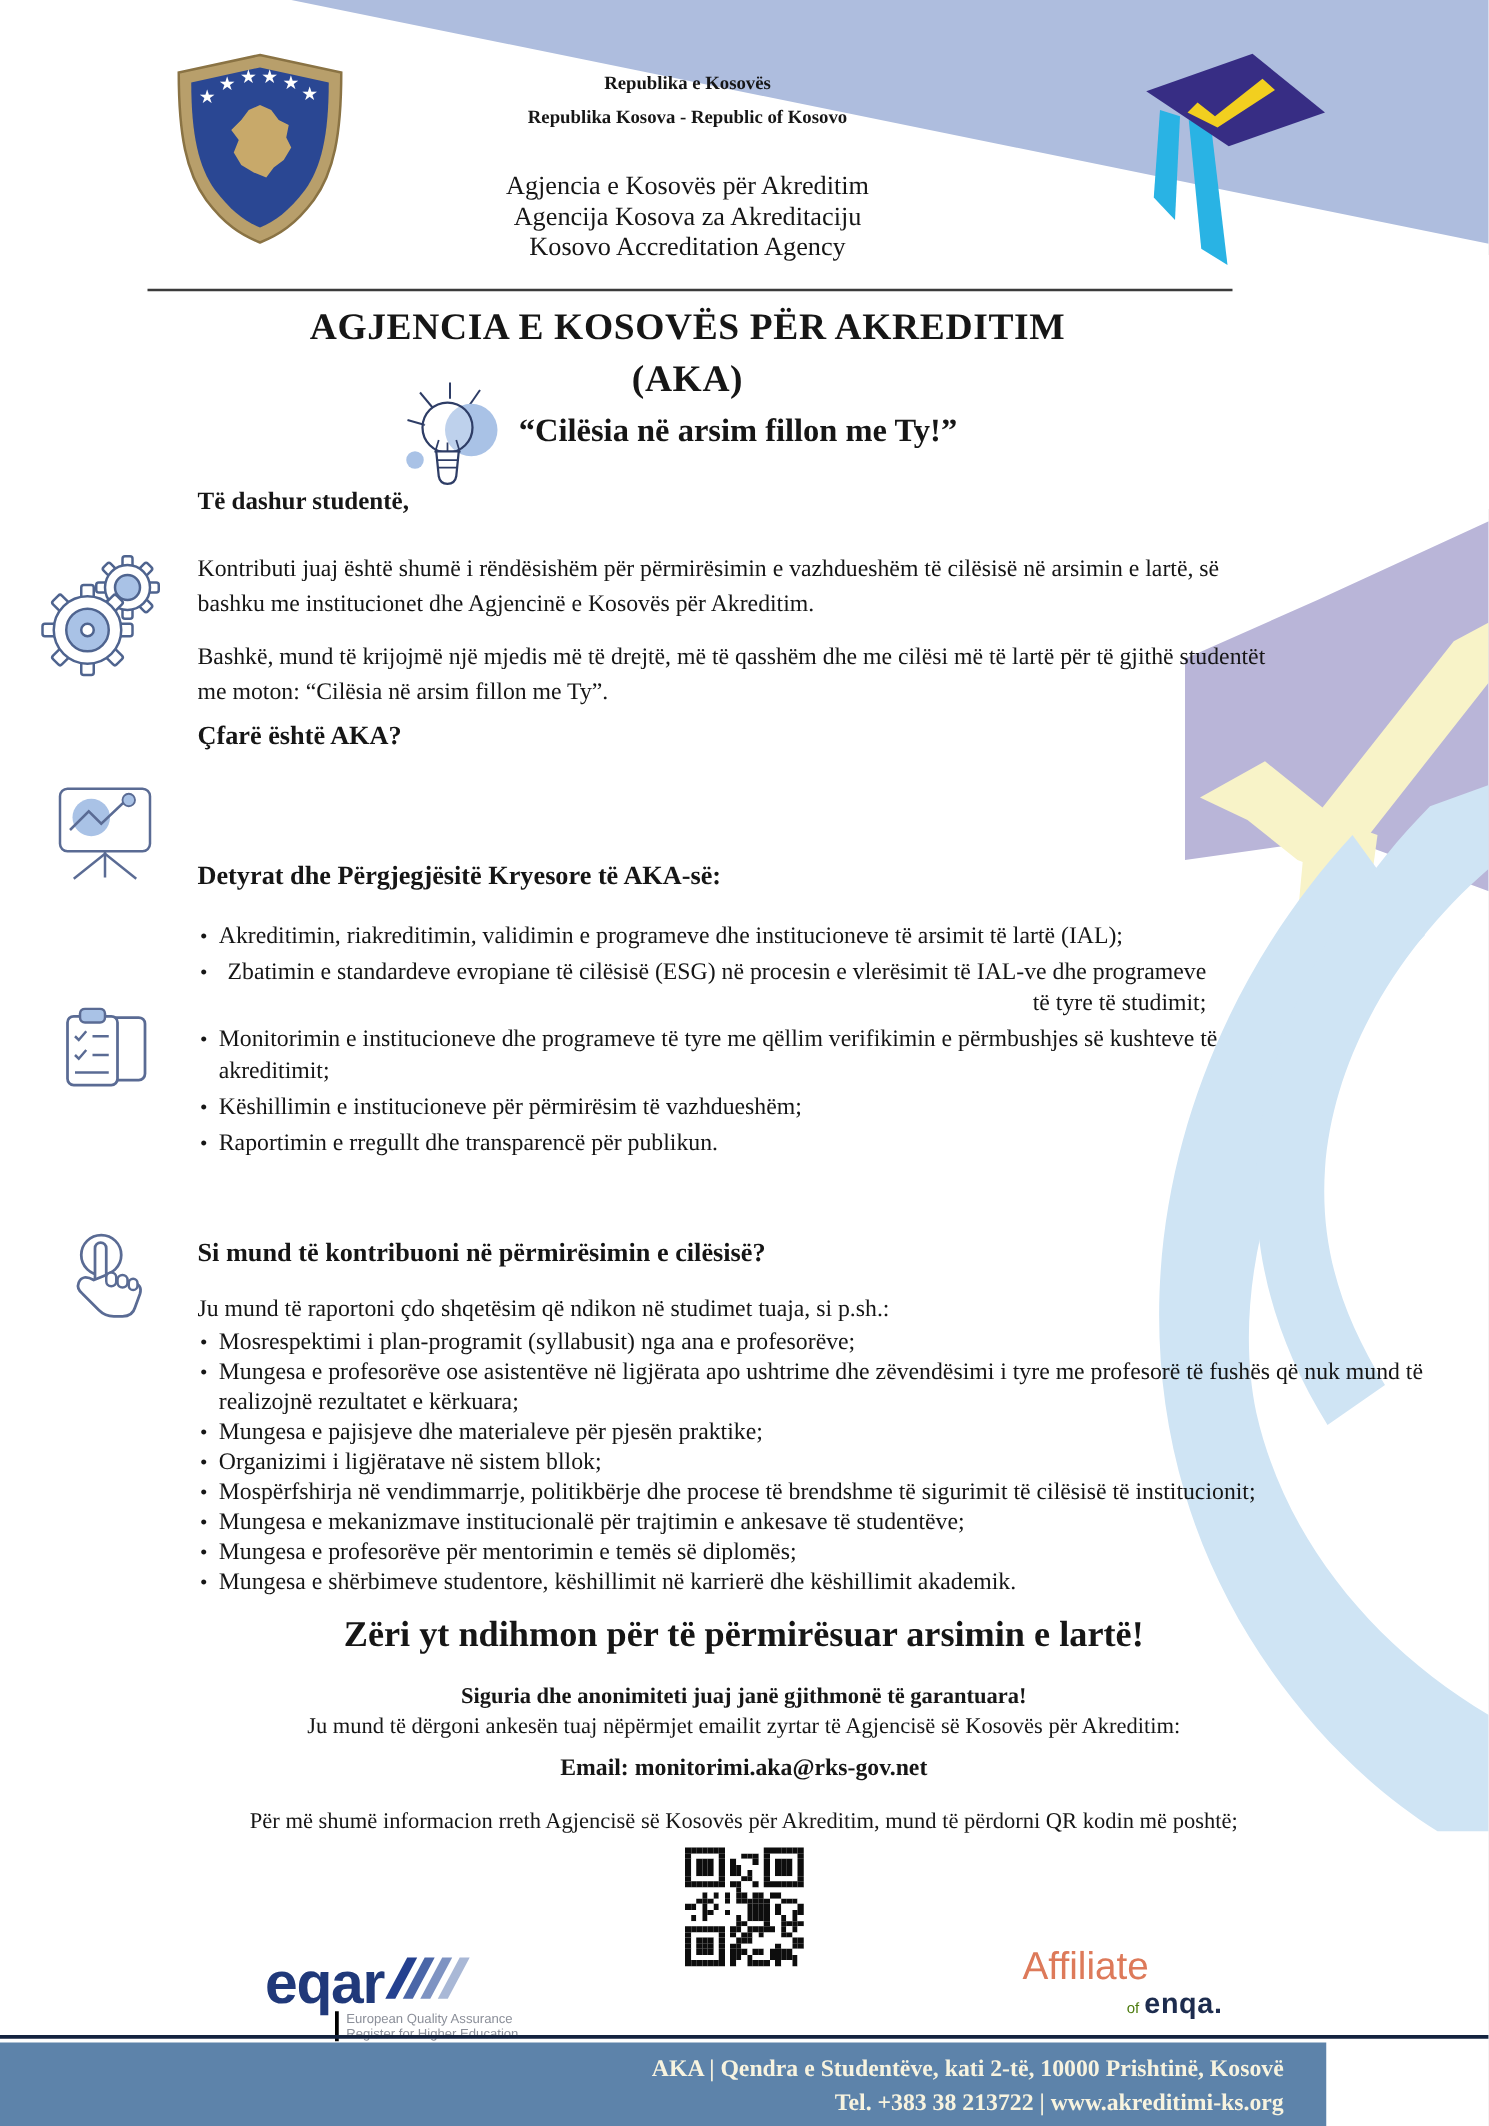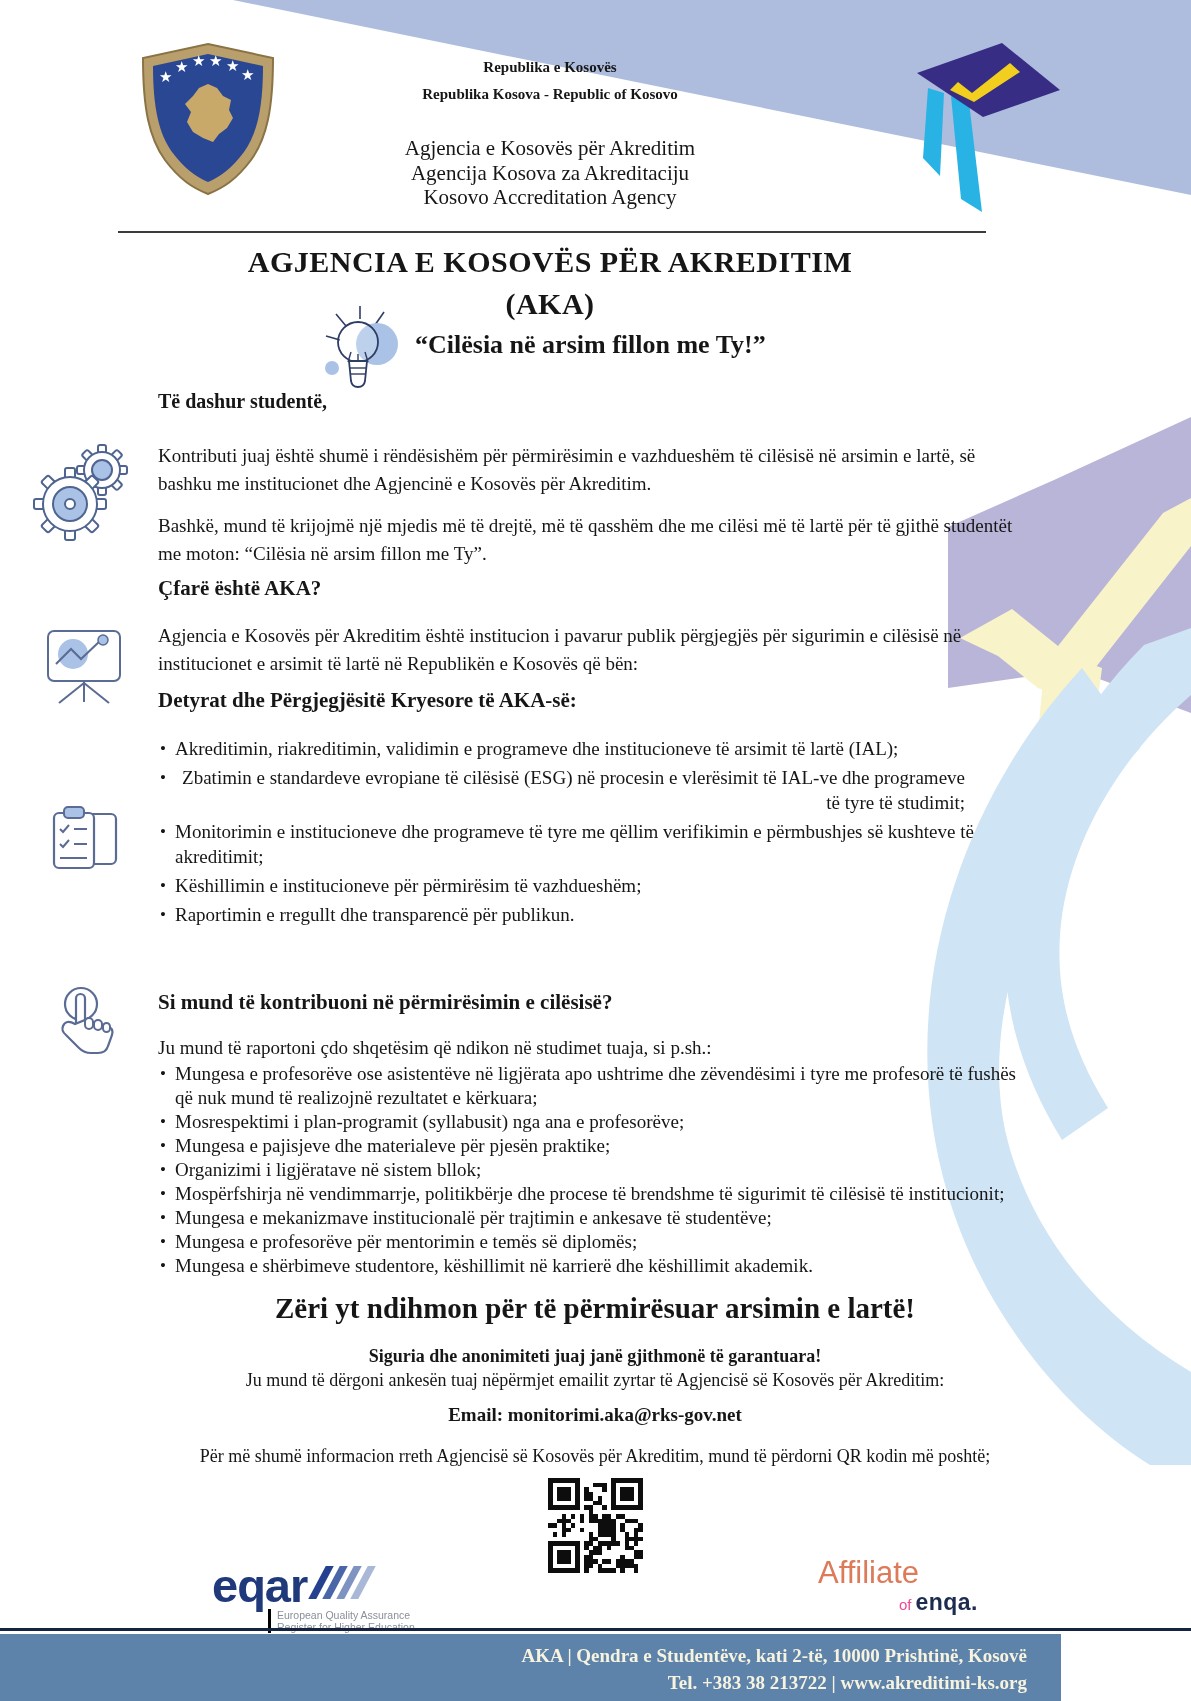--- a/index.html
+++ b/index.html
@@ -40,21 +40,21 @@
   
   .eqar-word{font-family:"Liberation Sans",sans-serif;font-weight:bold;font-size:47px;
       color:#20397a;letter-spacing:-1px;line-height:40px;}
   .eqar-slashes{display:inline-flex;gap:6px;margin-left:10px;}
   .eqar-slash{width:8px;height:33px;transform:skewX(-28deg);}
   .eqar-tag{font-family:"Liberation Sans",sans-serif;font-size:10.5px;line-height:12px;color:#8b8f99;
       border-left:3px solid #000000;padding-left:6px;margin-top:3px;}
   
   .affiliate{font-family:"Liberation Sans",sans-serif;font-size:31px;color:#dd7a5a;line-height:30px;}
   .enqa-line{font-family:"Liberation Sans",sans-serif;text-align:right;margin-top:1px;}
-  .enqa-of{font-size:15px;color:#ec4899;margin-right:4px;}
+  .enqa-of{font-size:12px;color:#4d7c0f;margin-right:4px;}
   .enqa-name{font-size:23px;font-weight:bold;color:#1d2c4e;letter-spacing:.5px;}
   
   .footer-rule{background:#14233f;height:3px;}
   .footer-band{background:#5d83aa;}
   .footer-text{font-weight:bold;font-size:19px;line-height:27px;color:#f7f3df;text-align:right;padding:8px 34px 0 0;}
 </style>
 </head>
 <body>
 
 <div id="page" data-name="flyer-page">
@@ -195,39 +195,38 @@
   </svg>
 
   <div class="abs z1 h2" style="left:158px;top:390px;font-size:20px;" data-name="greeting-heading">Të dashur studentë,</div>
 
   <div class="abs z1 body-text" style="left:158px;top:442px;width:875px;" data-name="intro-paragraph-1">Kontributi juaj është shumë i rëndësishëm për përmirësimin e vazhdueshëm të cilësisë në arsimin e lartë, së bashku me institucionet dhe Agjencinë e Kosovës për Akreditim.</div>
 
   <div class="abs z1 body-text" style="left:158px;top:512px;width:875px;" data-name="intro-paragraph-2">Bashkë, mund të krijojmë një mjedis më të drejtë, më të qasshëm dhe me cilësi më të lartë për të gjithë studentët me moton: “Cilësia në arsim fillon me Ty”.</div>
 
   <div class="abs z1 h2" style="left:158px;top:576px;" data-name="what-is-aka-heading">Çfarë është AKA?</div>
 
-  <div class="abs z1 body-text" style="left:158px;top:622px;width:875px;" data-name="what-is-aka-text">Agjencia e Kosovës për Akreditim është institucion i pavarur publik përgjegjës për sigurimin e cilësisë në institucionet e arsimit të lartë në Republikën e Kosovës që bën:</div>
 
   <div class="abs z1 h2" style="left:158px;top:688px;" data-name="duties-heading">Detyrat dhe Përgjegjësitë Kryesore të AKA-së:</div>
 
   <ul class="abs z1 plain duties" style="left:158px;top:736px;width:1010px;" data-name="duties-list">
     <li data-name="list-item">Akreditimin, riakreditimin, validimin e programeve dhe institucioneve të arsimit të lartë (IAL);</li>
     <li data-name="list-item">Zbatimin e standardeve evropiane të cilësisë (ESG) në procesin e vlerësimit të IAL-ve dhe programeve të tyre të studimit;</li>
     <li data-name="list-item">Monitorimin e institucioneve dhe programeve të tyre me qëllim verifikimin e përmbushjes së kushteve të akreditimit;</li>
     <li data-name="list-item">Këshillimin e institucioneve për përmirësim të vazhdueshëm;</li>
     <li data-name="list-item">Raportimin e rregullt dhe transparencë për publikun.</li>
   </ul>
 
   <div class="abs z1 h2" style="left:158px;top:990px;" data-name="contribute-heading">Si mund të kontribuoni në përmirësimin e cilësisë?</div>
 
   <div class="abs z1 body-text" style="left:158px;top:1036px;width:900px;line-height:24px;" data-name="contribute-intro">Ju mund të raportoni çdo shqetësim që ndikon në studimet tuaja, si p.sh.:</div>
 
   <ul class="abs z1 plain concerns" style="left:158px;top:1062px;width:1010px;" data-name="concerns-list">
+    <li data-name="list-item">Mosrespektimi i plan-programit (syllabusit) nga ana e profesorëve;</li>
     <li data-name="list-item">Mungesa e profesorëve ose asistentëve në ligjërata apo ushtrime dhe zëvendësimi i tyre me profesorë të fushës që nuk mund të realizojnë rezultatet e kërkuara;</li>
-    <li data-name="list-item">Mosrespektimi i plan-programit (syllabusit) nga ana e profesorëve;</li>
     <li data-name="list-item">Mungesa e pajisjeve dhe materialeve për pjesën praktike;</li>
     <li data-name="list-item">Organizimi i ligjëratave në sistem bllok;</li>
     <li data-name="list-item">Mospërfshirja në vendimmarrje, politikbërje dhe procese të brendshme të sigurimit të cilësisë të institucionit;</li>
     <li data-name="list-item">Mungesa e mekanizmave institucionalë për trajtimin e ankesave të studentëve;</li>
     <li data-name="list-item">Mungesa e profesorëve për mentorimin e temës së diplomës;</li>
     <li data-name="list-item">Mungesa e shërbimeve studentore, këshillimit në karrierë dhe këshillimit akademik.</li>
   </ul>
 
   <div class="abs z1 voice center" style="left:55px;top:1292px;width:1080px;" data-name="voice-heading">Zëri yt ndihmon për të përmirësuar arsimin e lartë!</div>
 

